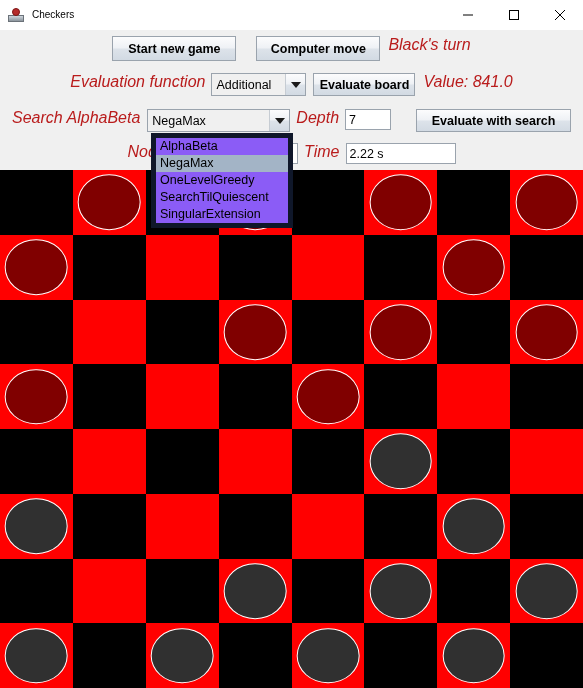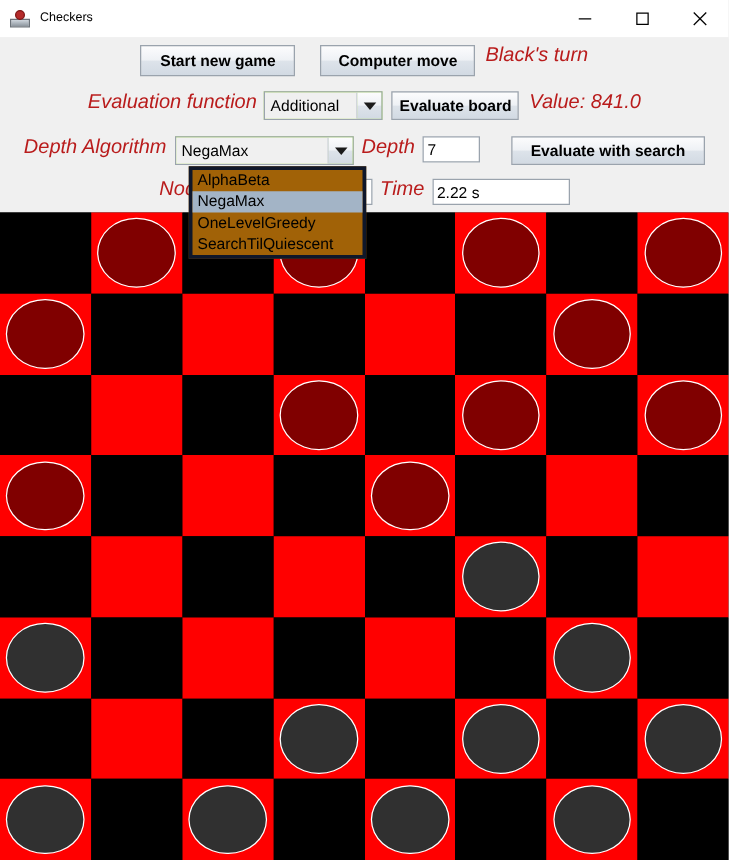--- a/index.html
+++ b/index.html
@@ -173,22 +173,22 @@
 
   .ml6 { margin-left: 6px; }
   .ml8 { margin-left: 8px; }
 
   
   .dropdown {
     position: absolute;
     left: 151px;
     top: 133px;
     width: 142px;
-    background: #a16207;
-    border: 3px solid #0f172a;
+    background: #8b5cf6;
+    border: 5px solid #0f172a;
     box-sizing: border-box;
     z-index: 50;
   }
   .dd-item {
     height: 17px;
     line-height: 17px;
     font-size: 12.5px;
     color: #000;
     padding-left: 4px;
     white-space: nowrap;
@@ -277,21 +277,21 @@
         <div class="cval">Additional</div>
         <div class="carrow">
             <i></i>
           </div>
       </div>
       <div class="btn btn-eval">Evaluate board</div>
       <div class="lbl ml8">Value: 841.0</div>
     </div>
 
     <div class="row row3">
-      <div class="lbl">Depth Algorithm</div>
+      <div class="lbl">Search AlphaBeta</div>
       <div class="combo combo-alg">
         <div class="cval">NegaMax</div>
         <div class="carrow">
             <i></i>
           </div>
       </div>
       <div class="lbl ml6">Depth</div>
       <div class="tfield tf-depth">7</div>
       <div class="btn btn-evals">Evaluate with search</div>
     </div>
@@ -303,20 +303,21 @@
       <div class="tfield tf-time">2.22 s</div>
     </div>
 
   </div>
 
   <div class="dropdown" id="dropdown-list">
       <div class="dd-item">AlphaBeta</div>
       <div class="dd-item sel">NegaMax</div>
       <div class="dd-item">OneLevelGreedy</div>
       <div class="dd-item">SearchTilQuiescent</div>
+      <div class="dd-item">SingularExtension</div>
     </div>
 
   <div class="board" id="board">
       <div class="sq dark"></div>
       <div class="sq light">
         <div class="piece red"></div>
       </div>
       <div class="sq dark"></div>
       <div class="sq light">
         <div class="piece red"></div>

